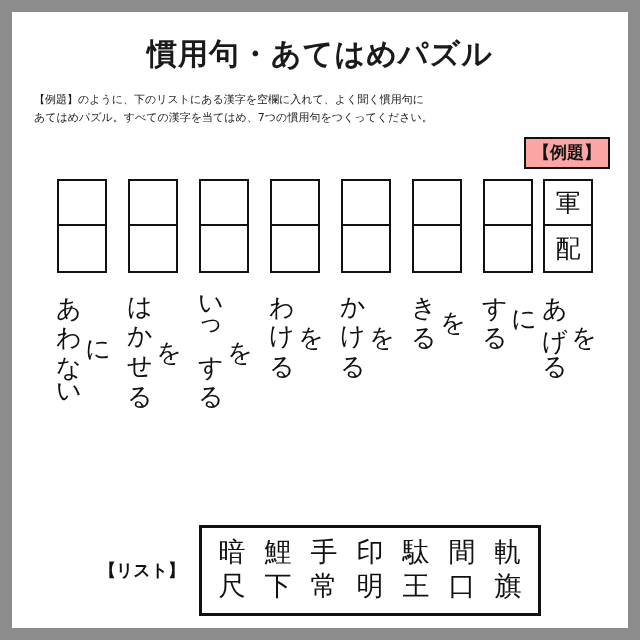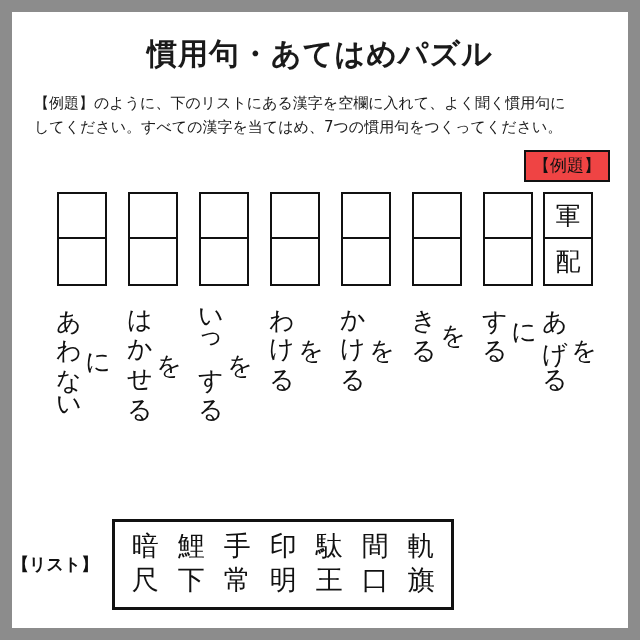--- a/index.html
+++ b/index.html
@@ -26,37 +26,37 @@
     text-align: center;
     font-size: 30px;
     font-weight: bold;
     color: #1a1a1a;
     letter-spacing: 1px;
     margin-top: 22px;
     font-family: "DejaVu Sans", sans-serif;
   }
   .instructions {
     margin: 16px 22px 0 22px;
-    font-size: 15px;
+    font-size: 11px;
     line-height: 1.62;
     color: #1a1a1a;
     font-family: "DejaVu Sans", sans-serif;
   }
   .example-label-row {
     margin: 10px 18px 0 0;
     text-align: right;
   }
   .boxed-label {
     display: inline-block;
     border: 2px solid #111;
     padding: 2px 7px 3px 7px;
     font-size: 17px;
-    font-weight: normal;
-    color: #111;
-    background: #ef4444;
+    font-weight: bold;
+    color: #111;
+    background: #fca5a5;
     font-family: "DejaVu Sans", sans-serif;
   }
   .puzzle {
     position: relative;
     margin: 10px 0 0 0;
     height: 310px;
   }
   .col {
     position: absolute;
     top: 0;
@@ -94,23 +94,24 @@
     writing-mode: vertical-rl;
     text-orientation: upright;
     display: inline-block;
     white-space: pre;
     letter-spacing: 1px;
   }
   .list-area {
     position: absolute;
     left: 0;
     right: 0;
-    bottom: 18px;
+    bottom: 12px;
     display: flex;
     align-items: center;
+    justify-content: center;
   }
   .list-label {
     font-size: 17px;
     font-weight: bold;
     color: #111;
     margin-right: 14px;
     font-family: "DejaVu Sans", sans-serif;
     white-space: nowrap;
   }
   .list-box {
@@ -134,21 +135,21 @@
 </style>
 </head>
 <body>
 
 <div class="page">
 
   <div class="title">慣用句・あてはめパズル</div>
 
   <div class="instructions">
     <div>【例題】のように、下のリストにある漢字を空欄に入れて、よく聞く慣用句に</div>
-    <div>してください。すべての漢字を当てはめ、7つの慣用句をつくってください。</div>
+    <div>あてはめパズル。すべての漢字を当てはめ、7つの慣用句をつくってください。</div>
   </div>
 
   <div class="example-label-row">
     <span class="boxed-label">【例題】</span>
   </div>
 
   <div class="puzzle">
 
     <div class="col" style="left:42px;">
       <div class="cells">

